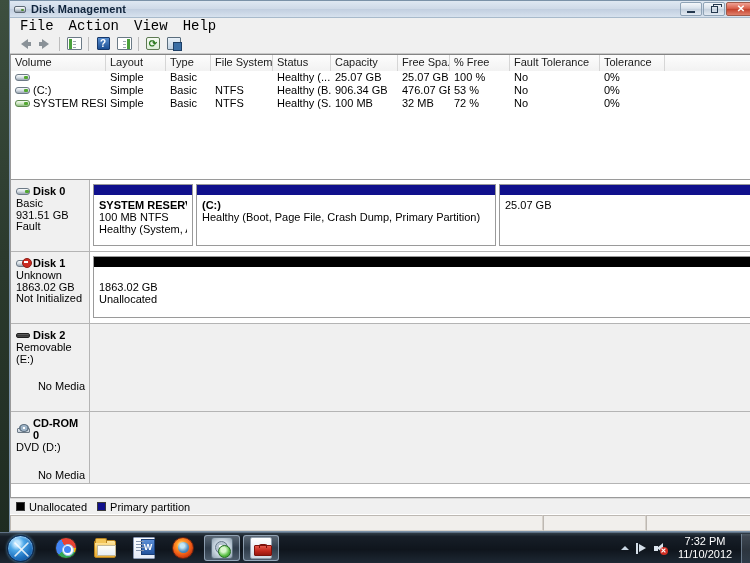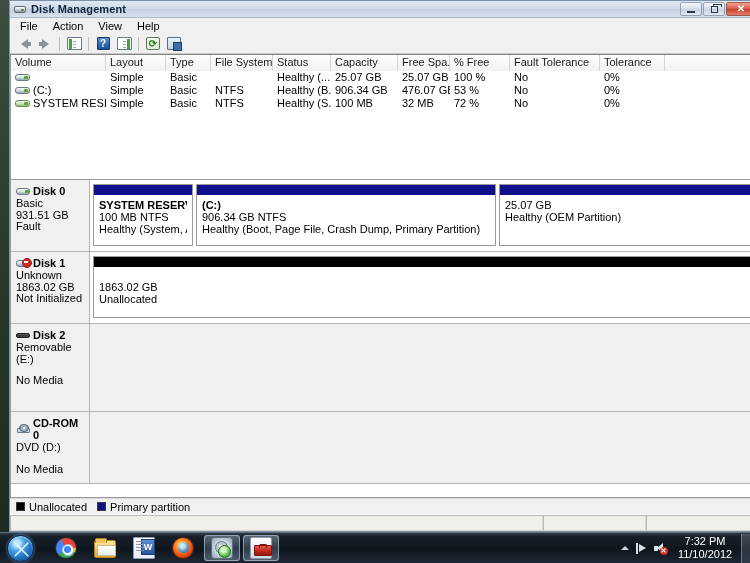--- a/index.html
+++ b/index.html
@@ -61,21 +61,21 @@
   .min-bar { width:8px; height:2px; background:#24384e; margin-top:5px; }
   .restore-sq { width:7px; height:7px; border:1px solid #24384e; position:relative;}
   .restore-sq:before{content:"";position:absolute;left:1px;top:-3px;width:7px;height:2px;border:1px solid #24384e;border-bottom:none;}
 
   
   #menubar {
     height: 16px; flex: 0 0 16px;
     background: #f0f0f0;
     display: flex; align-items: center; padding-left: 4px; gap: 2px;
   }
-  .menu-item { padding: 1px 7px 2px 6px; font-size: 11px; color: #000; cursor: default;}
+  .menu-item { padding: 1px 7px 2px 6px; font-size: 14px; color: #000; cursor: default; font-family: Liberation Mono, monospace;}
 
   
   #toolbar {
     height: 20px; flex: 0 0 20px;
     background: #f0f0f0;
     border-bottom: 1px solid #c8c8c8;
     display: flex; align-items: center; padding-left: 4px; gap: 1px;
   }
   .tbtn { width: 20px; height: 18px; position: relative; display:flex; align-items:center; justify-content:center; cursor:default;}
   .tsep { width: 1px; height: 14px; background: #bdbdbd; margin: 0 3px; }
@@ -147,21 +147,21 @@
   .disk-row { display: flex; border-bottom: 1px solid #b4b4b4; background:#fff; }
   .disk-info {
     flex: 0 0 79px;
     background: #f0f0f0;
     border-right: 1px solid #b4b4b4;
     padding: 5px 4px 4px 5px;
     position: relative;
   }
   .disk-title { display:flex; align-items:center; font-weight:bold; font-size:11px; color:#000; margin-bottom:1px;}
   .disk-line { font-size:11px; color:#000; line-height:11.5px;}
-  .disk-line.gap { margin-top: 10px; }
+  .disk-line.gap { margin-top: 16px; text-align: right; }
 
   .disk-icon { width:16px; height:11px; position: relative; margin-right:1px; flex:0 0 16px;}
   .disk-icon .dbody {
     position:absolute; left:0; top:2px; width:14px;height:7px;
     background: linear-gradient(180deg,#fafcfd 0%,#d5dde4 50%,#9aa6b2 100%);
     border:1px solid #6d7a86; border-radius:3px;
   }
   .disk-icon .dled{position:absolute;right:3px;top:4px;width:4px;height:3px;background:#53a832;border-radius:1px;}
   .disk-icon.warn .dled{ background:#c9342b; }
   .disk-icon.warn:after{
@@ -490,29 +490,27 @@
           <div class="pbody">
             <div class="pline b">SYSTEM RESERVED</div>
             <div class="pline">100 MB NTFS</div>
             <div class="pline">Healthy (System, Active</div>
           </div>
         </div>
         <div class="part primary" style="flex:0 0 300px">
           <div class="cap"></div>
           <div class="pbody">
             <div class="pline b">(C:)</div>
-            <div class="pline">906.34 GB NTFS</div>
             <div class="pline">Healthy (Boot, Page File, Crash Dump, Primary Partition)</div>
           </div>
         </div>
         <div class="part primary" style="flex:1 1 auto">
           <div class="cap"></div>
           <div class="pbody">
             <div class="pline">25.07 GB</div>
-            <div class="pline">Healthy (OEM Partition)</div>
           </div>
         </div>
       </div>
     </div>
 
     <div class="disk-row" style="height:72px">
       <div class="disk-info">
         <div class="disk-title">
           <span class="disk-icon warn">
               <span class="dbody"></span>

